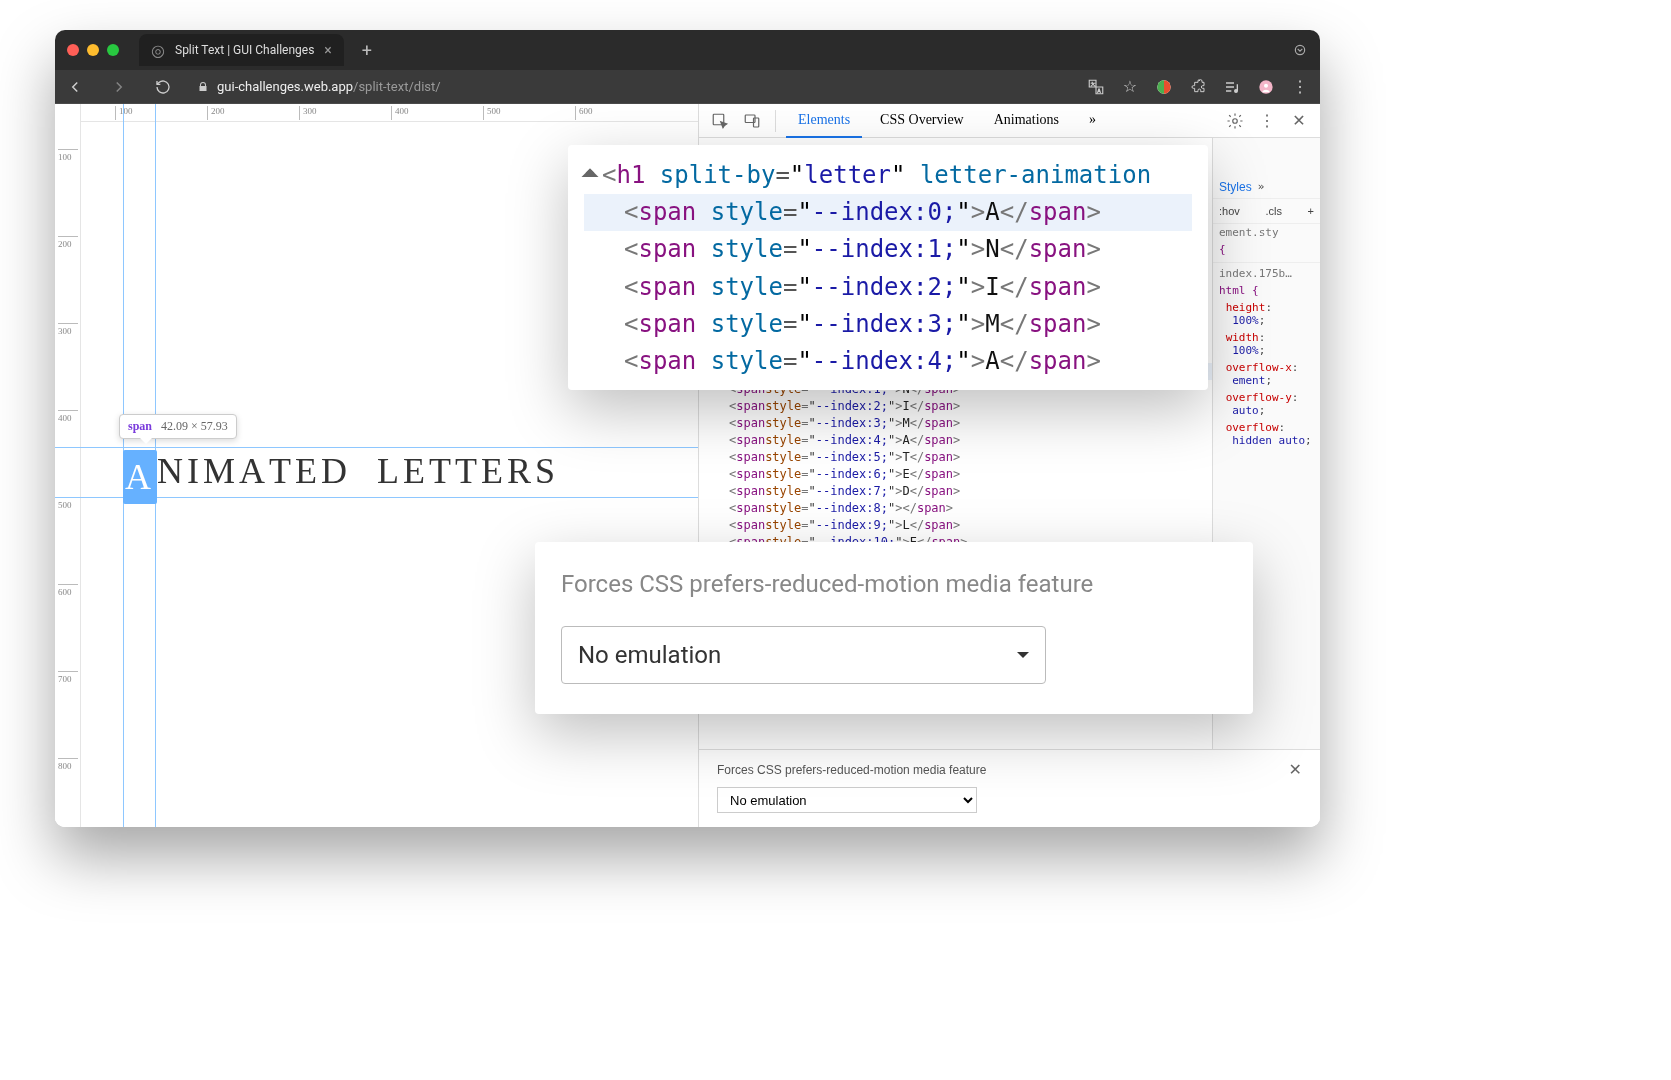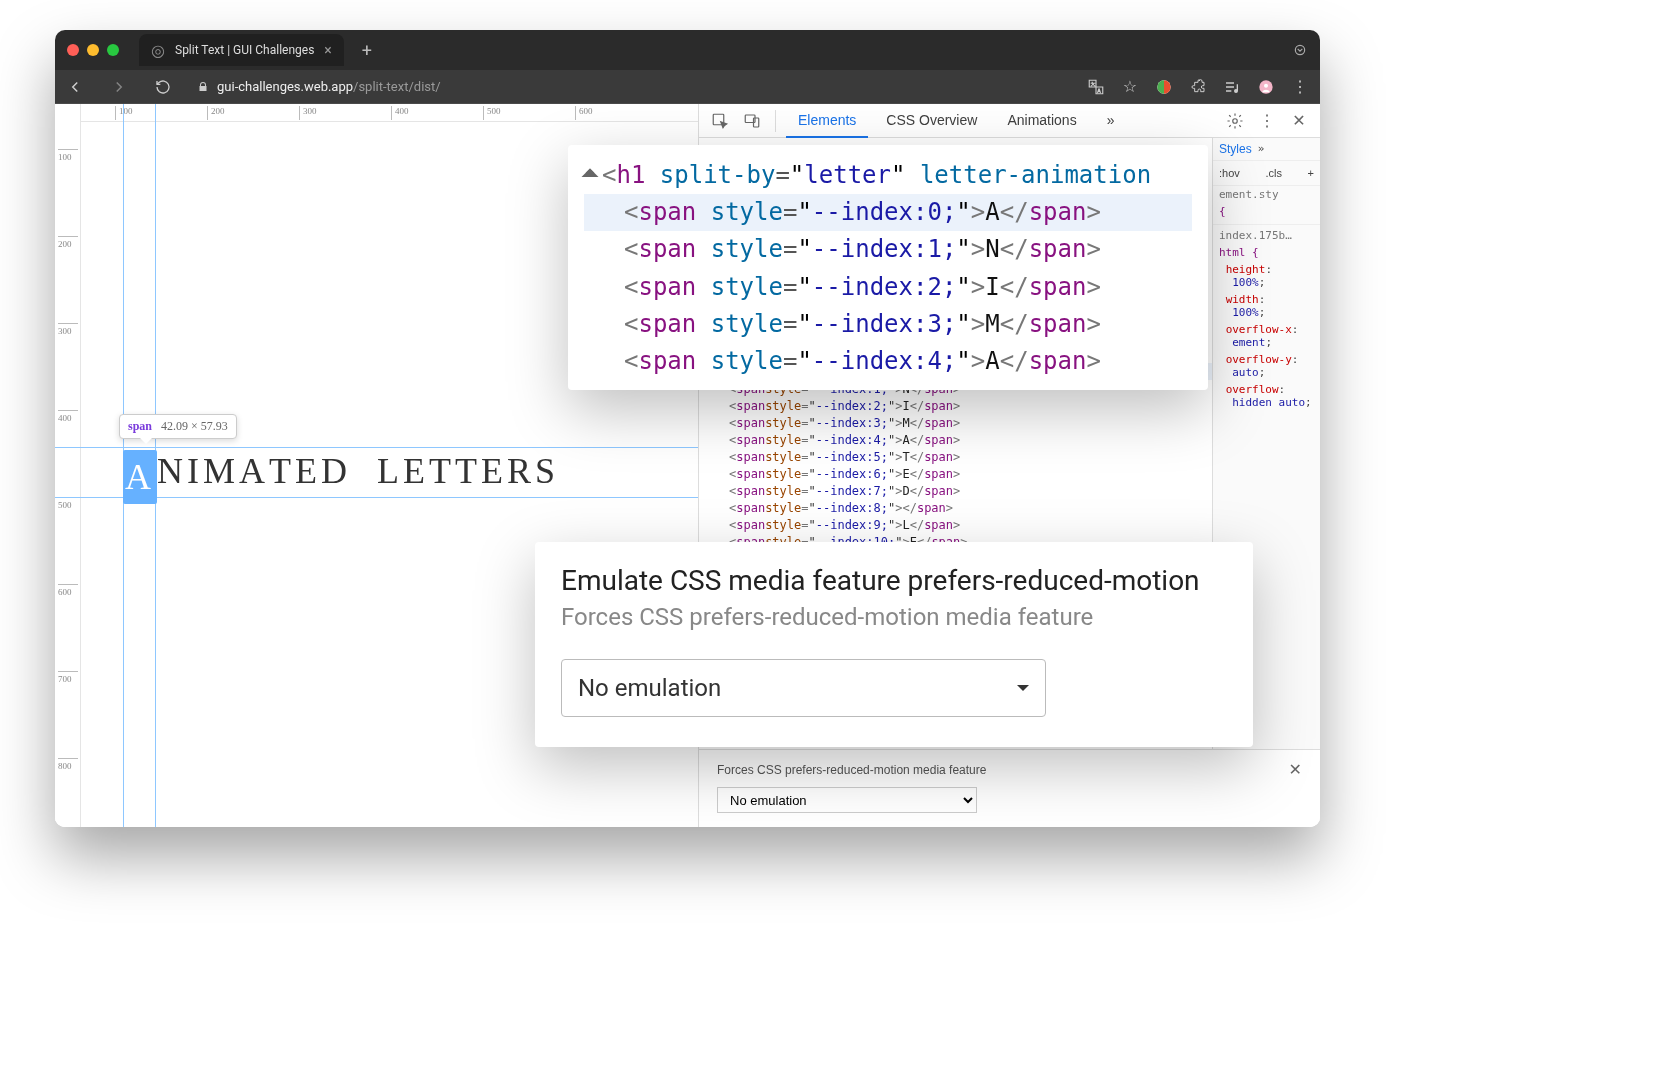--- a/index.html
+++ b/index.html
@@ -134,24 +134,24 @@
   .devtools {
     flex:1;
     display:flex; flex-direction:column;
     border-left:1px solid #ddd;
     font-family: ui-monospace, Menlo, monospace;
     min-width: 0;
   }
   .dt-tabs {
     height:34px; display:flex; align-items:center;
     border-bottom:1px solid #ddd;
-    padding:0 8px; gap:6px; font-family:Liberation Sans, sans-serif;
+    padding:0 8px; gap:6px; font-family:Liberation Serif, serif;
   }
   .dt-tabs .ic { width:26px; height:26px; display:flex; align-items:center; justify-content:center; color:#666; border-radius:4px;}
-  .dt-tabs .tabbtn { padding:0 12px; height:34px; display:flex; align-items:center; font-size:14px; color:#404040; border-bottom:2px solid transparent;}
+  .dt-tabs .tabbtn { padding:0 12px; height:34px; display:flex; align-items:center; font-size:14px; color:#000000; border-bottom:2px solid transparent;}
   .dt-tabs .tabbtn.active { color:#1a73e8; border-bottom-color:#1a73e8;}
   .dt-tabs .spacer { flex:1; }
 
   .dt-body { flex:1; display:flex; min-height:0;}
   .dt-elements {
     flex:1; background:#fff; position:relative; overflow:hidden;
     font-size:12px; color:#333;
     padding-top:4px;
   }
   .tree-row { display:flex; align-items:center; padding:1px 8px 1px 30px; white-space:nowrap; height:17px; font-family: ui-monospace, Menlo, monospace;}
@@ -164,21 +164,21 @@
   .tree-row .tok-text { color:#222; }
 
   .dt-styles {
     width:108px; border-left:1px solid #ddd;
     font-size:11px; color:#444; background:#fafafa;
     overflow:hidden;
     font-family: ui-monospace, Menlo, monospace;
   }
   .dt-styles .srow { padding:2px 6px; white-space:nowrap;}
   .dt-styles .hdr { display:flex; justify-content:space-between; padding:6px 6px; border-bottom:1px solid #eee; font-family:-apple-system,sans-serif;}
-  .dt-styles .tabrow { display:flex; gap:6px; border-bottom:1px solid #eee; padding:4px 6px;}
+  .dt-styles .tabrow { display:flex; gap:6px; border-bottom:1px solid #eee; padding:4px 6px;margin-top:38px;}
   .sty-link{color:#777;} .sty-sel{color:#881280;} .sty-prop{color:#c80000;} .sty-val{color:#1a1aa6;}
 
   .dt-drawer {
     border-top:1px solid #ddd;
     background:#fff;
     padding:10px 18px 14px;
     font-family:-apple-system, sans-serif;
   }
   .dt-drawer .drawer-head { display:flex; align-items:center; }
   .dt-drawer .lbl { font-size:12px; color:#555; }
@@ -469,19 +469,18 @@
 <div class="popout popout-code" id="popout-code">
     <span class="crow"><span class="caret"></span><span class="c-br">&lt;</span><span class="c-tag">h1</span> <span class="c-attr">split-by</span><span class="c-eq">=</span>"<span class="c-str">letter</span>" <span class="c-attr">letter-animation</span></span>
     <span class="crow ind1 sel"><span class="c-br">&lt;</span><span class="c-tag">span</span> <span class="c-attr">style</span><span class="c-eq">=</span>"<span class="c-str">--index:0;</span>"<span class="c-br">&gt;</span><span class="c-txt">A</span><span class="c-br">&lt;/</span><span class="c-tag">span</span><span class="c-br">&gt;</span></span>
     <span class="crow ind1"><span class="c-br">&lt;</span><span class="c-tag">span</span> <span class="c-attr">style</span><span class="c-eq">=</span>"<span class="c-str">--index:1;</span>"<span class="c-br">&gt;</span><span class="c-txt">N</span><span class="c-br">&lt;/</span><span class="c-tag">span</span><span class="c-br">&gt;</span></span>
     <span class="crow ind1"><span class="c-br">&lt;</span><span class="c-tag">span</span> <span class="c-attr">style</span><span class="c-eq">=</span>"<span class="c-str">--index:2;</span>"<span class="c-br">&gt;</span><span class="c-txt">I</span><span class="c-br">&lt;/</span><span class="c-tag">span</span><span class="c-br">&gt;</span></span>
     <span class="crow ind1"><span class="c-br">&lt;</span><span class="c-tag">span</span> <span class="c-attr">style</span><span class="c-eq">=</span>"<span class="c-str">--index:3;</span>"<span class="c-br">&gt;</span><span class="c-txt">M</span><span class="c-br">&lt;/</span><span class="c-tag">span</span><span class="c-br">&gt;</span></span>
     <span class="crow ind1"><span class="c-br">&lt;</span><span class="c-tag">span</span> <span class="c-attr">style</span><span class="c-eq">=</span>"<span class="c-str">--index:4;</span>"<span class="c-br">&gt;</span><span class="c-txt">A</span><span class="c-br">&lt;/</span><span class="c-tag">span</span><span class="c-br">&gt;</span></span>
   </div>
 
 <div class="popout popout-drawer">
-  <h3>Emulate CSS media feature prefers-reduced-motion</h3>
   <p>Forces CSS prefers-reduced-motion media feature</p>
   <div class="sel-wrap">
     <span>No emulation</span>
     <span class="arrow"></span>
   </div>
 </div>
 
 </body></html>

